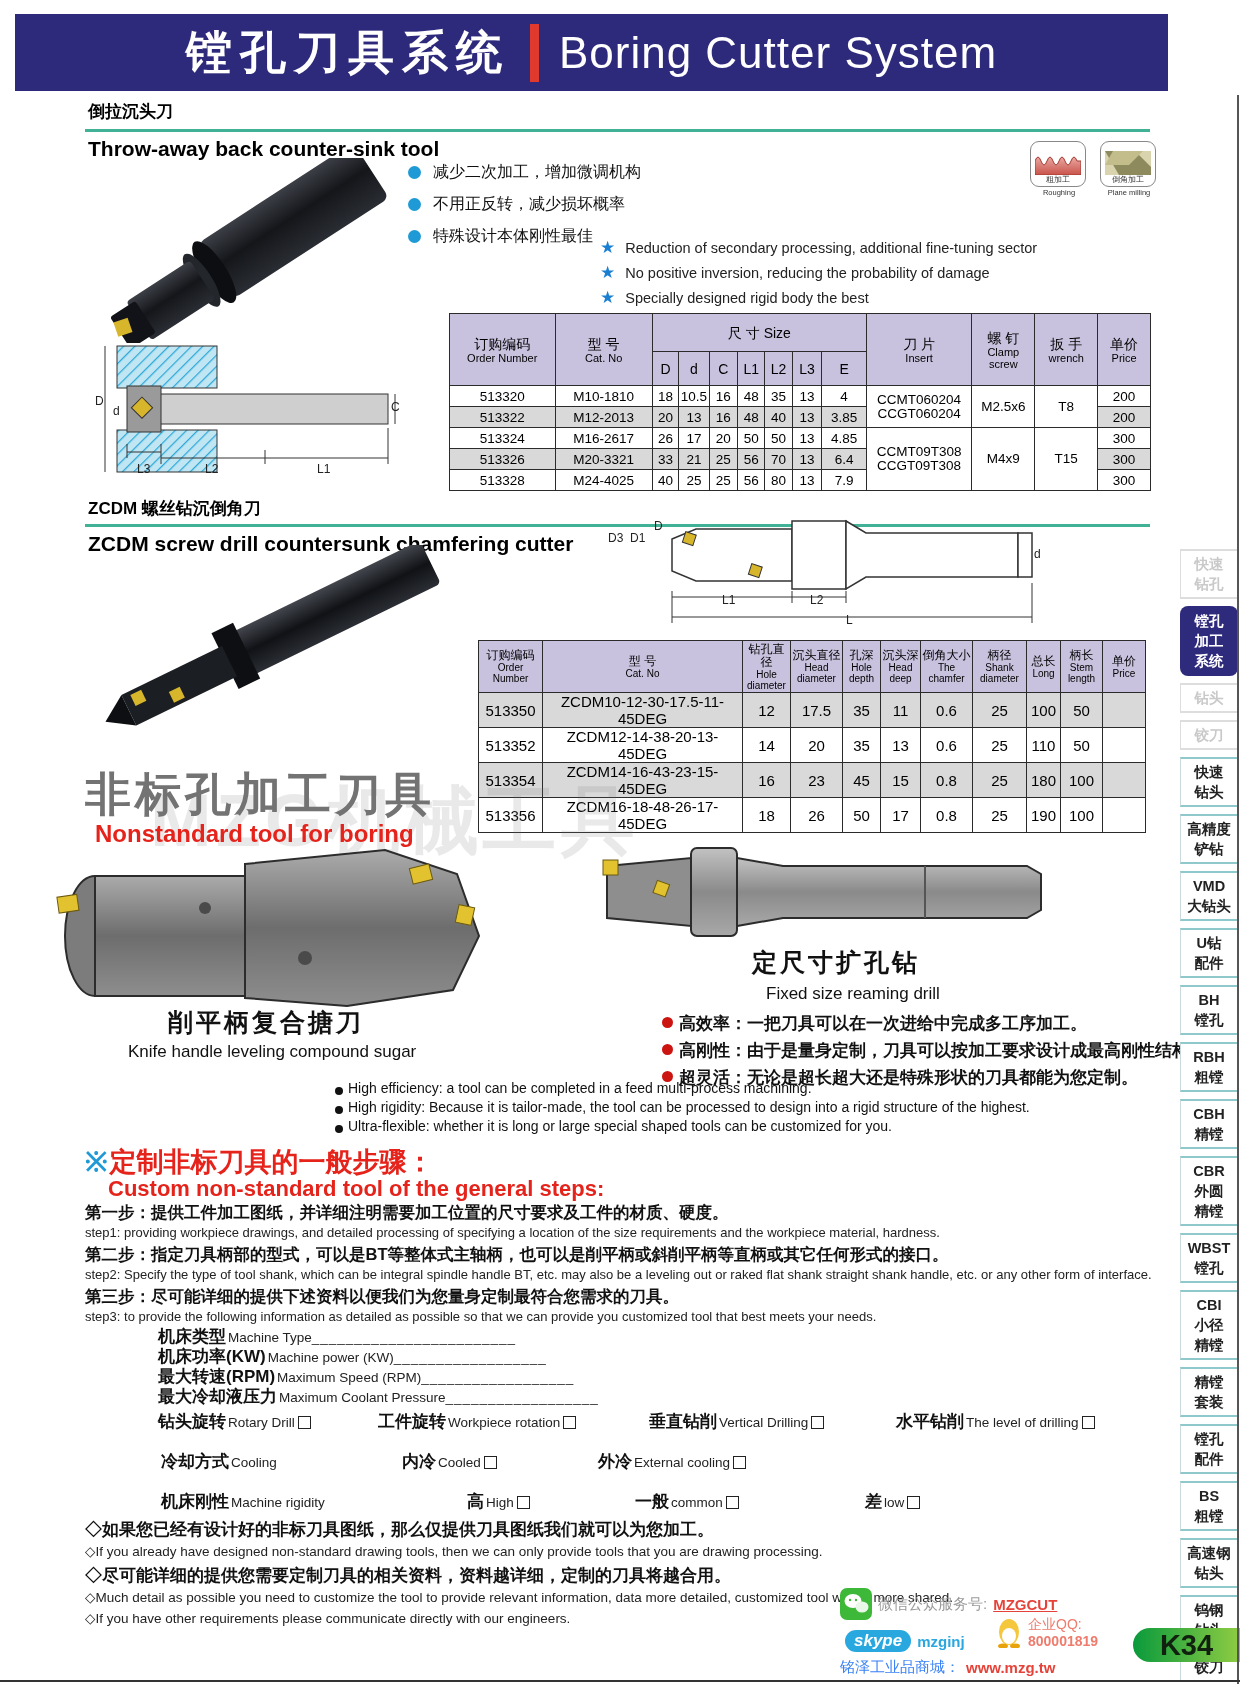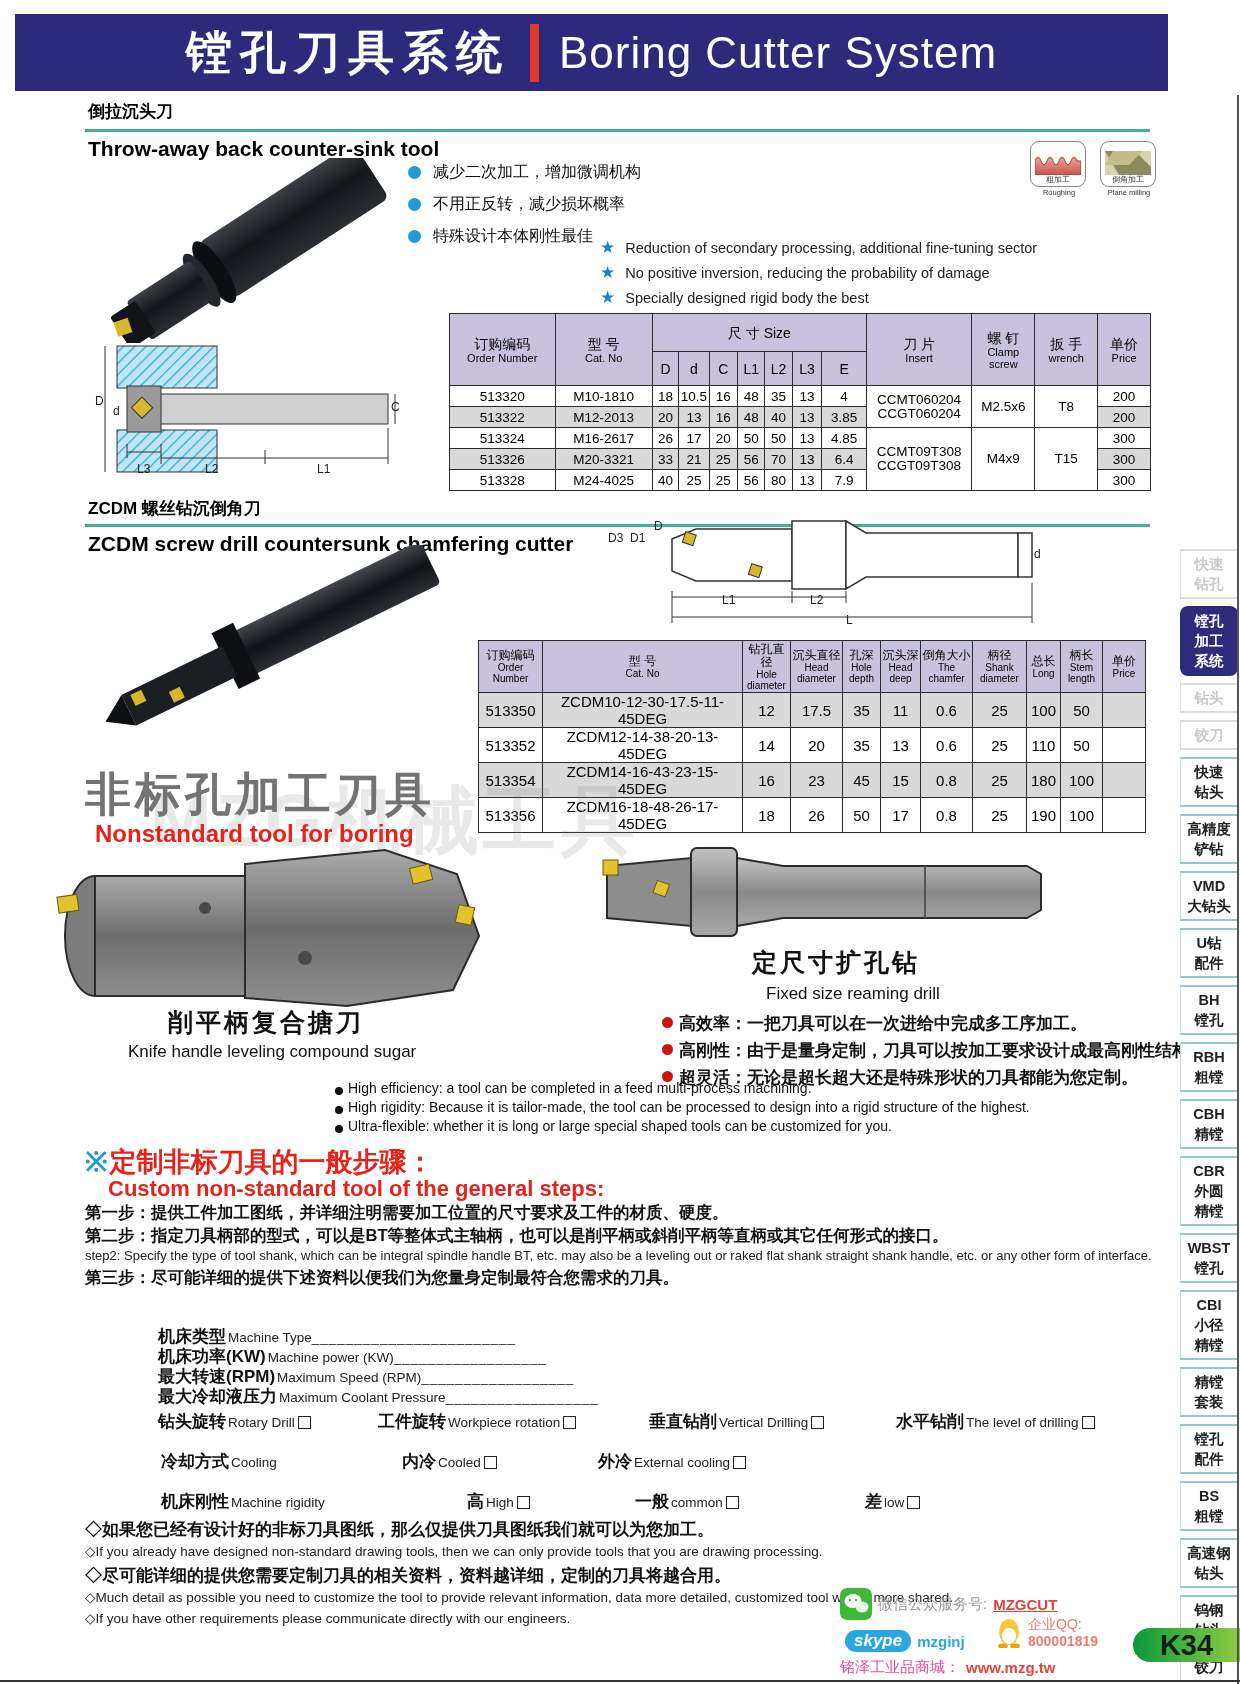--- a/index.html
+++ b/index.html
@@ -76,21 +76,21 @@
 .note-zh{font-size:17px;font-weight:bold;color:#111;margin-bottom:2px;white-space:nowrap}
 .note-en{font-size:13.5px;color:#222;margin-bottom:5px;white-space:nowrap}
 
 .c-row{display:flex;align-items:center;gap:6px}
 .wx-label{font-size:15px;color:#9a9a9a}
 .wx-val{font-size:15px;color:#e5433a;text-decoration:underline;font-weight:bold;cursor:pointer}
 .sk-logo{font-size:17px;font-weight:bold;font-style:italic;color:#fff;background:#29a8e0;border-radius:12px;padding:1px 9px}
 .sk-val{font-size:15px;color:#2aa7df;font-weight:bold}
 .qq-label{font-size:14px;color:#ef7b6d;line-height:17px}
 .qq-val{font-size:14px;color:#ef7b6d;font-weight:bold;line-height:17px}
-.mall-label{font-size:15px;color:#ec4899}
+.mall-label{font-size:15px;color:#3b82f6}
 .mall-url{font-size:15px;color:#e5433a;font-weight:bold;cursor:pointer}
 
 .side{left:1180px;top:549px;width:58px;display:flex;flex-direction:column}
 .side-item{border:1px solid #c9d9de;border-top:2px solid #8fc9cc;border-bottom:2px solid #8fc9cc;margin-bottom:7px;text-align:center;padding:3px 0;font-weight:bold;font-size:14.5px;line-height:20px;color:#222;background:#fff;cursor:pointer}
 .side-item.dim{color:#c9c9c9;border-color:#ddd}
 .side-item.active{background:#2f2b7c;color:#fff;border:none;border-radius:8px;padding:5px 0}
 
 .kbadge{left:1133px;top:1628px;width:107px;height:34px;background:linear-gradient(90deg,#0a9a3c,#8fcc43);border-radius:17px 0 0 17px;display:flex;align-items:center;justify-content:center;font-size:29px;font-weight:bold;color:#10220f}
 .edge-right{left:1237px;top:95px;width:2px;height:1589px;background:#555}
 .edge-bottom{left:0;top:1680px;width:1240px;height:2px;background:#333}
@@ -586,23 +586,25 @@
       <div class="bfeat-row">
         <span class="bdot"></span>
         <span class="txt">Ultra-flexible: whether it is long or large special shaped tools can be customized for you.</span>
       </div>
     </div>
 
   <div class="abs steps-title-zh" style="left:85px;top:1142px"><span class="marker">※</span><span>定制非标刀具的一般步骤：</span></div>
   <div class="abs steps-title-en" style="left:108px;top:1176px">Custom non-standard tool of the general steps:</div>
   <div class="abs" style="left:85px;top:1202px">
       <div class="step-zh">第一步：提供工件加工图纸，并详细注明需要加工位置的尺寸要求及工件的材质、硬度。</div>
+      <div class="step-en">step1: providing workpiece drawings, and detailed processing of specifying a location of the size requirements and the workpiece material, hardness.</div>
       <div class="step-zh">第二步：指定刀具柄部的型式，可以是BT等整体式主轴柄，也可以是削平柄或斜削平柄等直柄或其它任何形式的接口。</div>
       <div class="step-en">step2: Specify the type of tool shank, which can be integral spindle handle BT, etc. may also be a leveling out or raked flat shank straight shank handle, etc. or any other form of interface.</div>
       <div class="step-zh">第三步：尽可能详细的提供下述资料以便我们为您量身定制最符合您需求的刀具。</div>
+      <div class="step-en">step3: to provide the following information as detailed as possible so that we can provide you customized tool that best meets your needs.</div>
     </div>
 
   <div class="abs" style="left:158px;top:1325px;width:1082px;height:195px">
     <span><div class="fline" style="top: 0px;"><span class="f-zh">机床类型</span><span class="f-en">Machine Type</span><span class="f-line">________________________</span></div><div class="fline" style="top: 20px;"><span class="f-zh">机床功率(KW)</span><span class="f-en">Machine power (KW)</span><span class="f-line">__________________</span></div><div class="fline" style="top: 40px;"><span class="f-zh">最大转速(RPM)</span><span class="f-en">Maximum Speed (RPM)</span><span class="f-line">__________________</span></div><div class="fline" style="top: 60px;"><span class="f-zh">最大冷却液压力</span><span class="f-en">Maximum Coolant Pressure</span><span class="f-line">__________________</span></div><div class="frow" style="top: 85px;">
           <span class="fitem" style="left: 0px;"><span class="f-zh">钻头旋转</span><span class="f-en">Rotary Drill</span><span class="cbx"></span></span>
           <span class="fitem" style="left: 220px;"><span class="f-zh">工件旋转</span><span class="f-en">Workpiece rotation</span><span class="cbx"></span></span>
           <span class="fitem" style="left: 491px;"><span class="f-zh">垂直钻削</span><span class="f-en">Vertical Drilling</span><span class="cbx"></span></span>
           <span class="fitem" style="left: 738px;"><span class="f-zh">水平钻削</span><span class="f-en">The level of drilling</span><span class="cbx"></span></span>
         </div><div class="frow" style="top: 125px;">
           <span class="fitem" style="left: 3px;"><span class="f-zh">冷却方式</span><span class="f-en">Cooling</span></span>

